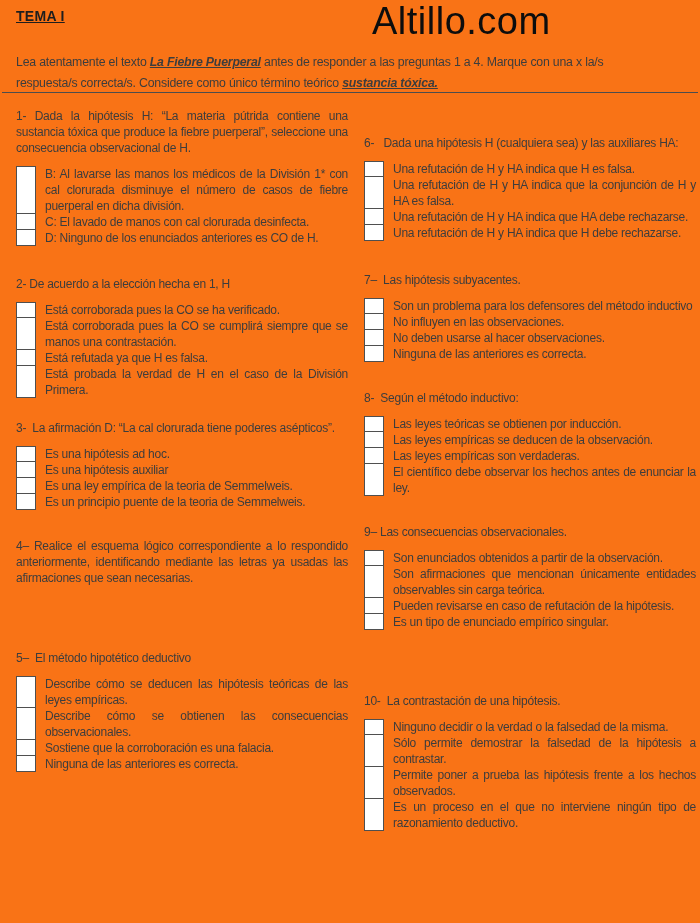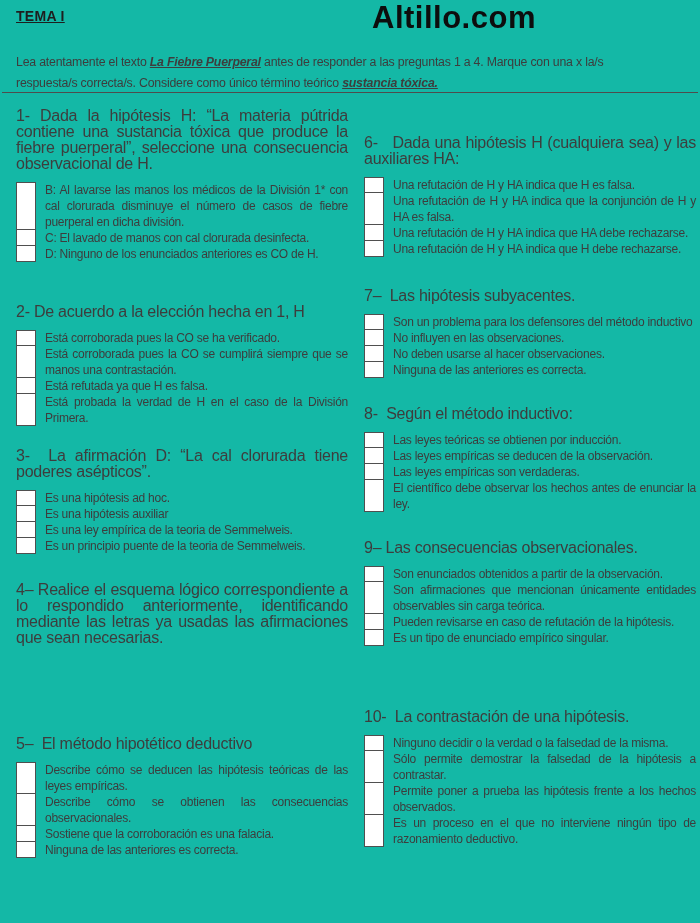--- a/index.html
+++ b/index.html
@@ -1,45 +1,45 @@
 <!DOCTYPE html>
 <html><head>
 <meta charset="utf-8">
 <style>
   html,body { margin:0; padding:0; background:#ffffff; }
   .page {
     position:relative; width:700px; height:923px; overflow:hidden;
-    background:#14b8a6; color:#3d3d3d;
+    background:#f97316; color:#3d3d3d;
     font-family:"Liberation Sans", sans-serif;
   }
   .tema {
     position:absolute; left:16px; top:8px;
     font-size:14px; font-weight:bold; text-decoration:underline;
     color:#1e1e1e; letter-spacing:.3px;
   }
   .watermark {
     position:absolute; left:372px; top:0;
-    font-size:31px; color:#0d0d0d; letter-spacing:.5px;font-weight:bold;
+    font-size:38px; color:#0d0d0d; letter-spacing:.5px;
   }
   .intro {
     position:absolute; left:16px; top:52px; width:650px;
     font-size:12.3px; line-height:21px; letter-spacing:-0.2px;
     color:#3d3d3d; text-align:left;
   }
   .emph { font-weight:bold; font-style:italic; text-decoration:underline; }
   .rule {
     position:absolute; left:2px; top:92px; width:696px; height:0;
     border-top:1px solid #4d4d4d;
   }
   .col { position:absolute; }
   .col-left  { left:16px;  top:108px; width:332px; }
   .col-right { left:364px; top:135px; width:332px; }
   .q { }
   .qtext {
-    text-align:justify; font-size:16px; line-height:16px;
+    text-align:justify; font-size:12px; line-height:16px;
     letter-spacing:-0.25px; color:#3d3d3d;
   }
   .opts { margin-top:10px; }
   .opt { display:flex; align-items:stretch; }
   .cb {
     flex:0 0 20px; box-sizing:border-box;
     border-left:1px solid #4f4f4f; border-right:1px solid #4f4f4f;
     border-bottom:1px solid #4f4f4f; background:#fff; min-height:16px;
   }
   .opt:first-child .cb { border-top:1px solid #4f4f4f; }
@@ -73,21 +73,21 @@
             <span class="cb"></span>
             <span class="opt-text">C: El lavado de manos con cal clorurada desinfecta.</span>
           </div>
         <div class="opt">
             <span class="cb"></span>
             <span class="opt-text">D: Ninguno de los enunciados anteriores es CO de H.</span>
           </div>
       </div>
     </div>
 
-    <div class="q" style="margin-top:42px">
+    <div class="q" style="margin-top:30px">
       <div class="qtext"><span>2-</span> <span>De acuerdo a la elección hecha en 1, H</span></div>
       <div class="opts">
         <div class="opt">
             <span class="cb"></span>
             <span class="opt-text">Está corroborada pues la CO se ha verificado.</span>
           </div>
         <div class="opt">
             <span class="cb"></span>
             <span class="opt-text">Está corroborada pues la CO se cumplirá siempre que se manos una contrastación.</span>
           </div>
@@ -121,21 +121,21 @@
             <span class="cb"></span>
             <span class="opt-text">Es un principio puente de la teoria de Semmelweis.</span>
           </div>
       </div>
     </div>
 
     <div class="q" style="margin-top:28px">
       <div class="qtext"><span>4–</span> <span>Realice el esquema lógico correspondiente a lo respondido anteriormente, identificando mediante las letras ya usadas las afirmaciones que sean necesarias.</span></div>
     </div>
 
-    <div class="q" style="margin-top:90px">
+    <div class="q" style="margin-top:64px">
       <div class="qtext"><span>5–</span>&nbsp; <span>El método hipotético deductivo</span></div>
       <div class="opts">
         <div class="opt">
             <span class="cb"></span>
             <span class="opt-text">Describe cómo se deducen las hipótesis teóricas de las leyes empíricas.</span>
           </div>
         <div class="opt">
             <span class="cb"></span>
             <span class="opt-text">Describe cómo se obtienen las consecuencias observacionales.</span>
           </div>

